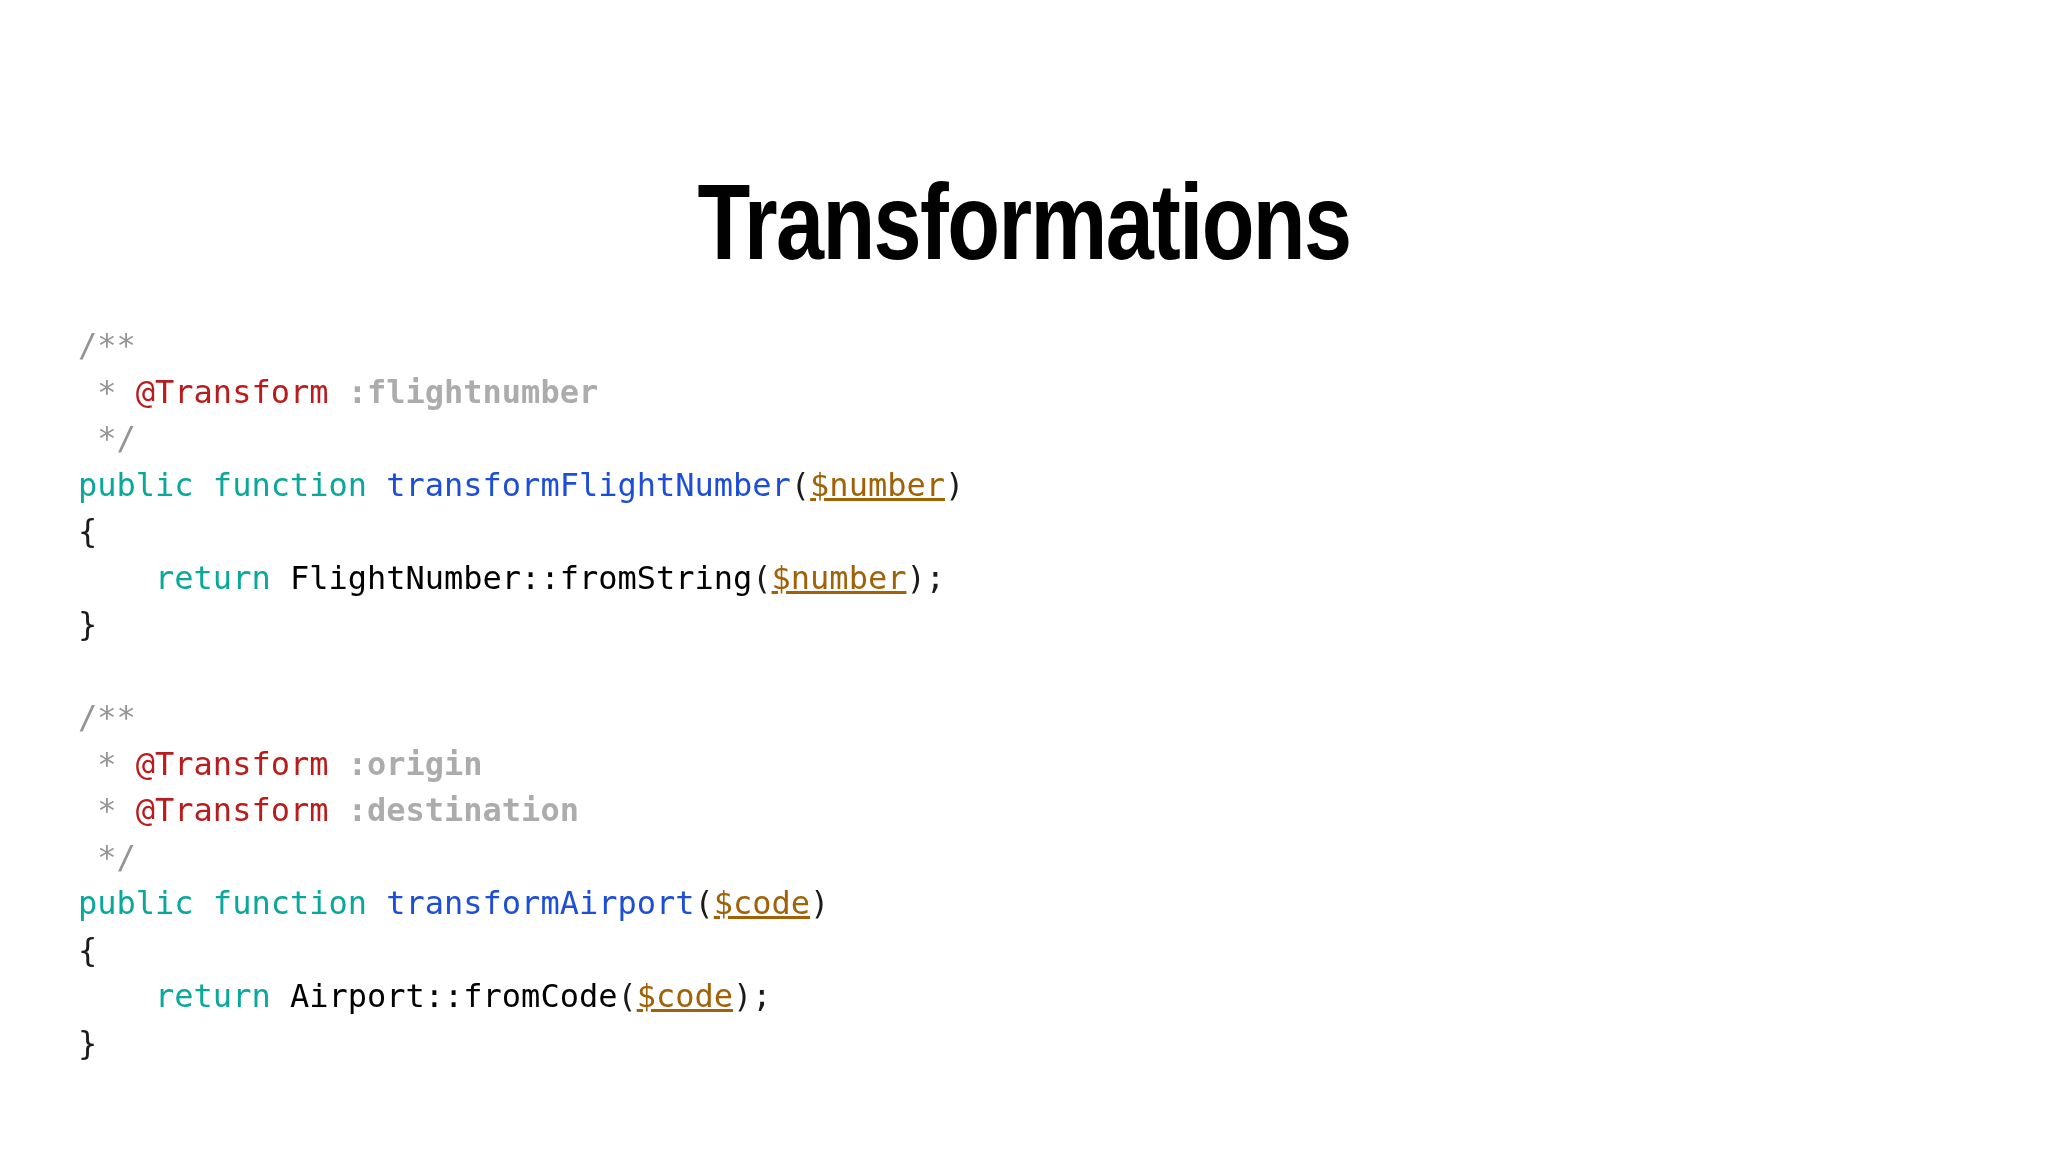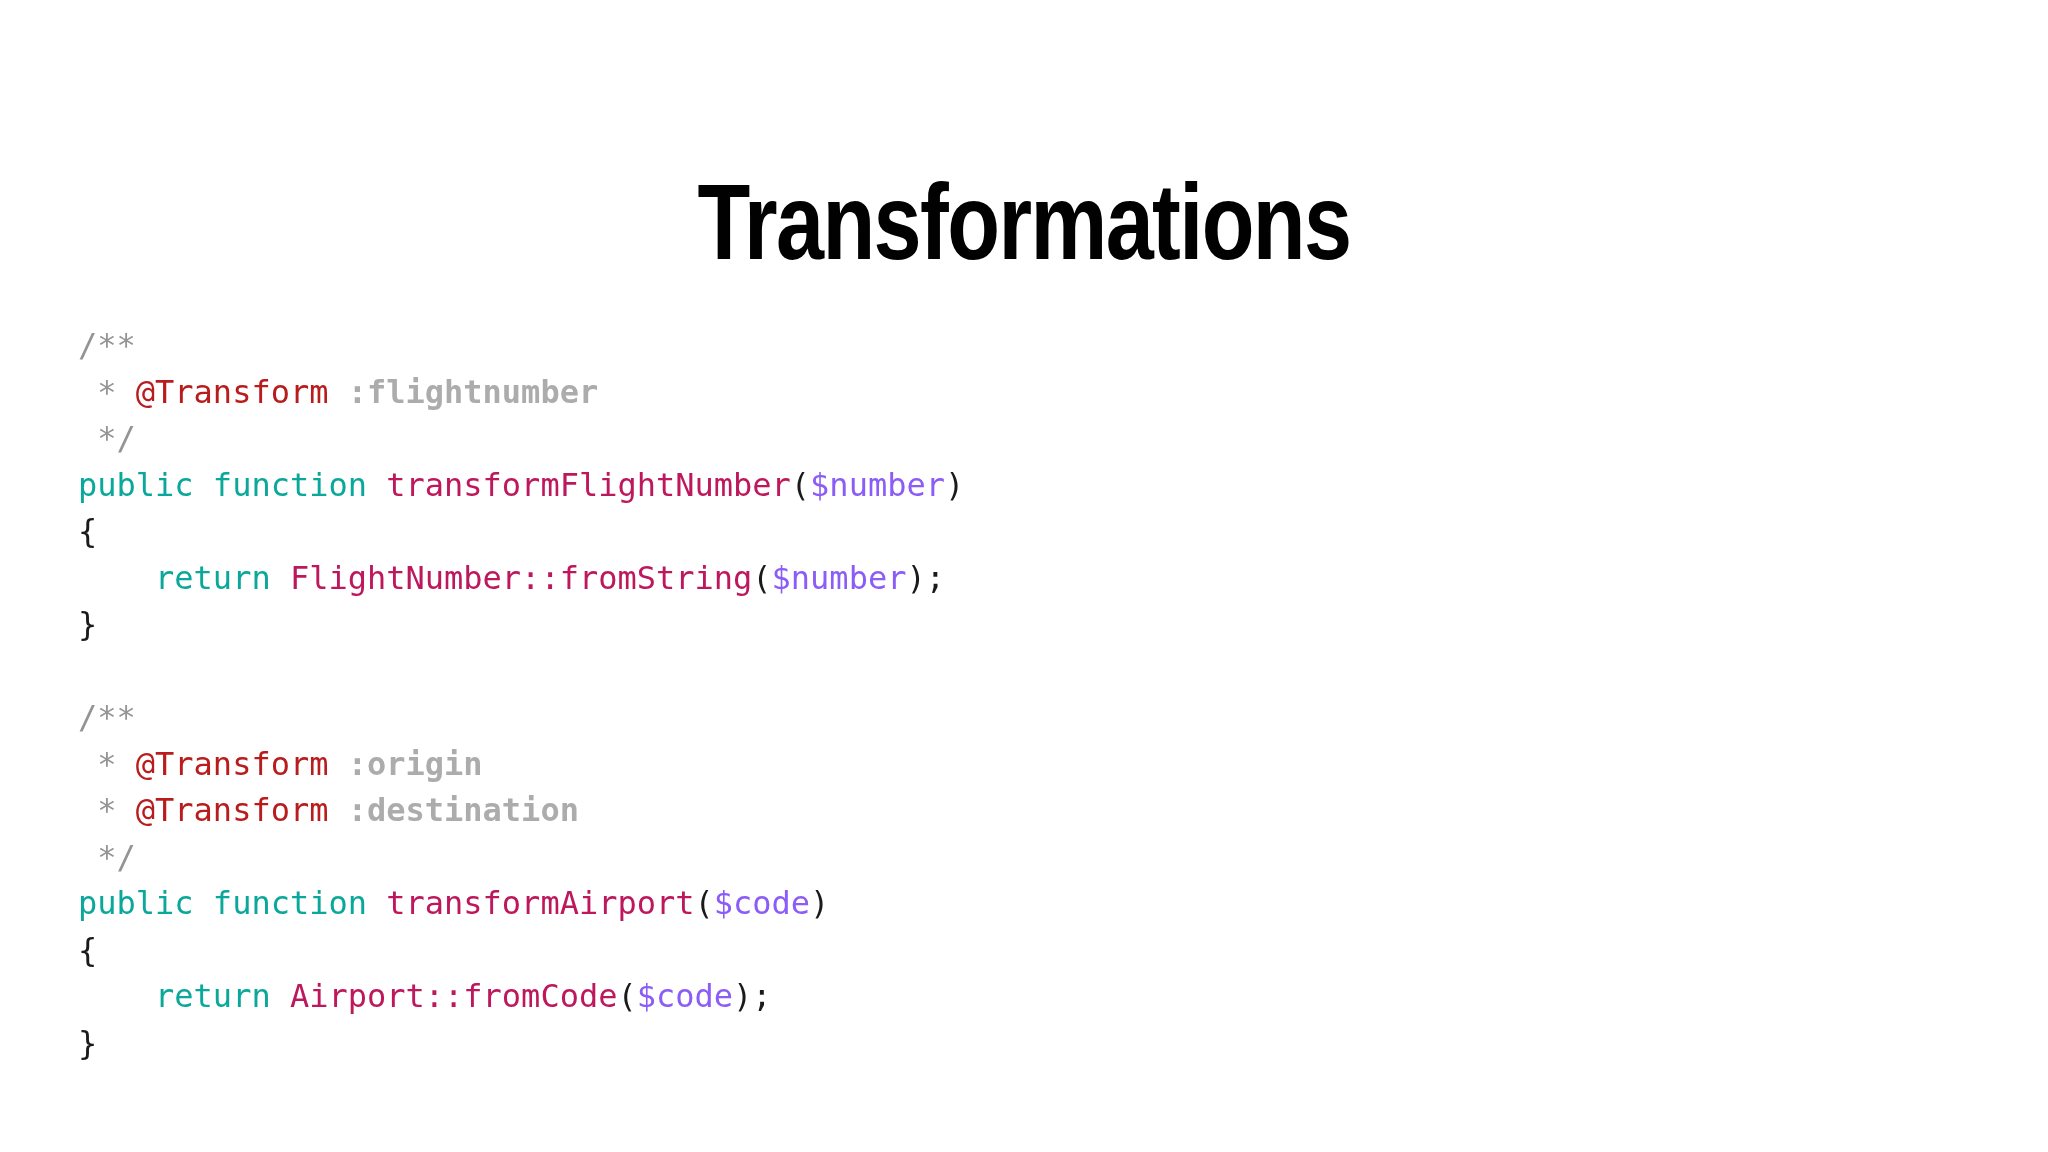--- a/index.html
+++ b/index.html
@@ -44,26 +44,26 @@
     white-space: pre;
     color: #1a1a1a;
   }
   .code-line {
     white-space: pre;
     min-height: 46.5px;
   }
 
   
   .t-kw      { color: #0aa89a; }
-  .t-fn      { color: #be185d; }
-  .t-var     { color: #8b5cf6; }
+  .t-fn      { color: #1d4ed8; }
+  .t-var     { color: #a16207; text-decoration: underline; }
   .t-cmt     { color: #949494; }
   .t-cmt-tag { color: #b91c1c; }
   .t-cmt-val { color: #acacac; font-weight: bold; }
-  .t-plain   { color: #be185d; margin-top: 8px; }
+  .t-plain   { color: #000000; margin-top: 8px; }
   .t-punc    { color: #1a1a1a; }
 </style>
 </head>
 <body>
 
 <h1 id="slide-title">Transformations</h1>
 
 <div id="code-block"><div class="code-line"><span class="t-cmt">/**</span></div><div class="code-line"><span class="t-cmt"> * </span><span class="t-cmt-tag">@Transform</span><span class="t-cmt-val"> :flightnumber</span></div><div class="code-line"><span class="t-cmt"> */</span></div><div class="code-line"><span class="t-kw">public function </span><span class="t-fn">transformFlightNumber</span><span class="t-punc">(</span><span class="t-var">$number</span><span class="t-punc">)</span></div><div class="code-line"><span class="t-punc">{</span></div><div class="code-line"><span class="t-kw">    return </span><span class="t-plain">FlightNumber::fromString</span><span class="t-punc">(</span><span class="t-var">$number</span><span class="t-punc">);</span></div><div class="code-line"><span class="t-punc">}</span></div><div class="code-line"><span class="t-plain"> </span></div><div class="code-line"><span class="t-cmt">/**</span></div><div class="code-line"><span class="t-cmt"> * </span><span class="t-cmt-tag">@Transform</span><span class="t-cmt-val"> :origin</span></div><div class="code-line"><span class="t-cmt"> * </span><span class="t-cmt-tag">@Transform</span><span class="t-cmt-val"> :destination</span></div><div class="code-line"><span class="t-cmt"> */</span></div><div class="code-line"><span class="t-kw">public function </span><span class="t-fn">transformAirport</span><span class="t-punc">(</span><span class="t-var">$code</span><span class="t-punc">)</span></div><div class="code-line"><span class="t-punc">{</span></div><div class="code-line"><span class="t-kw">    return </span><span class="t-plain">Airport::fromCode</span><span class="t-punc">(</span><span class="t-var">$code</span><span class="t-punc">);</span></div><div class="code-line"><span class="t-punc">}</span></div></div>
 
 </body></html>

